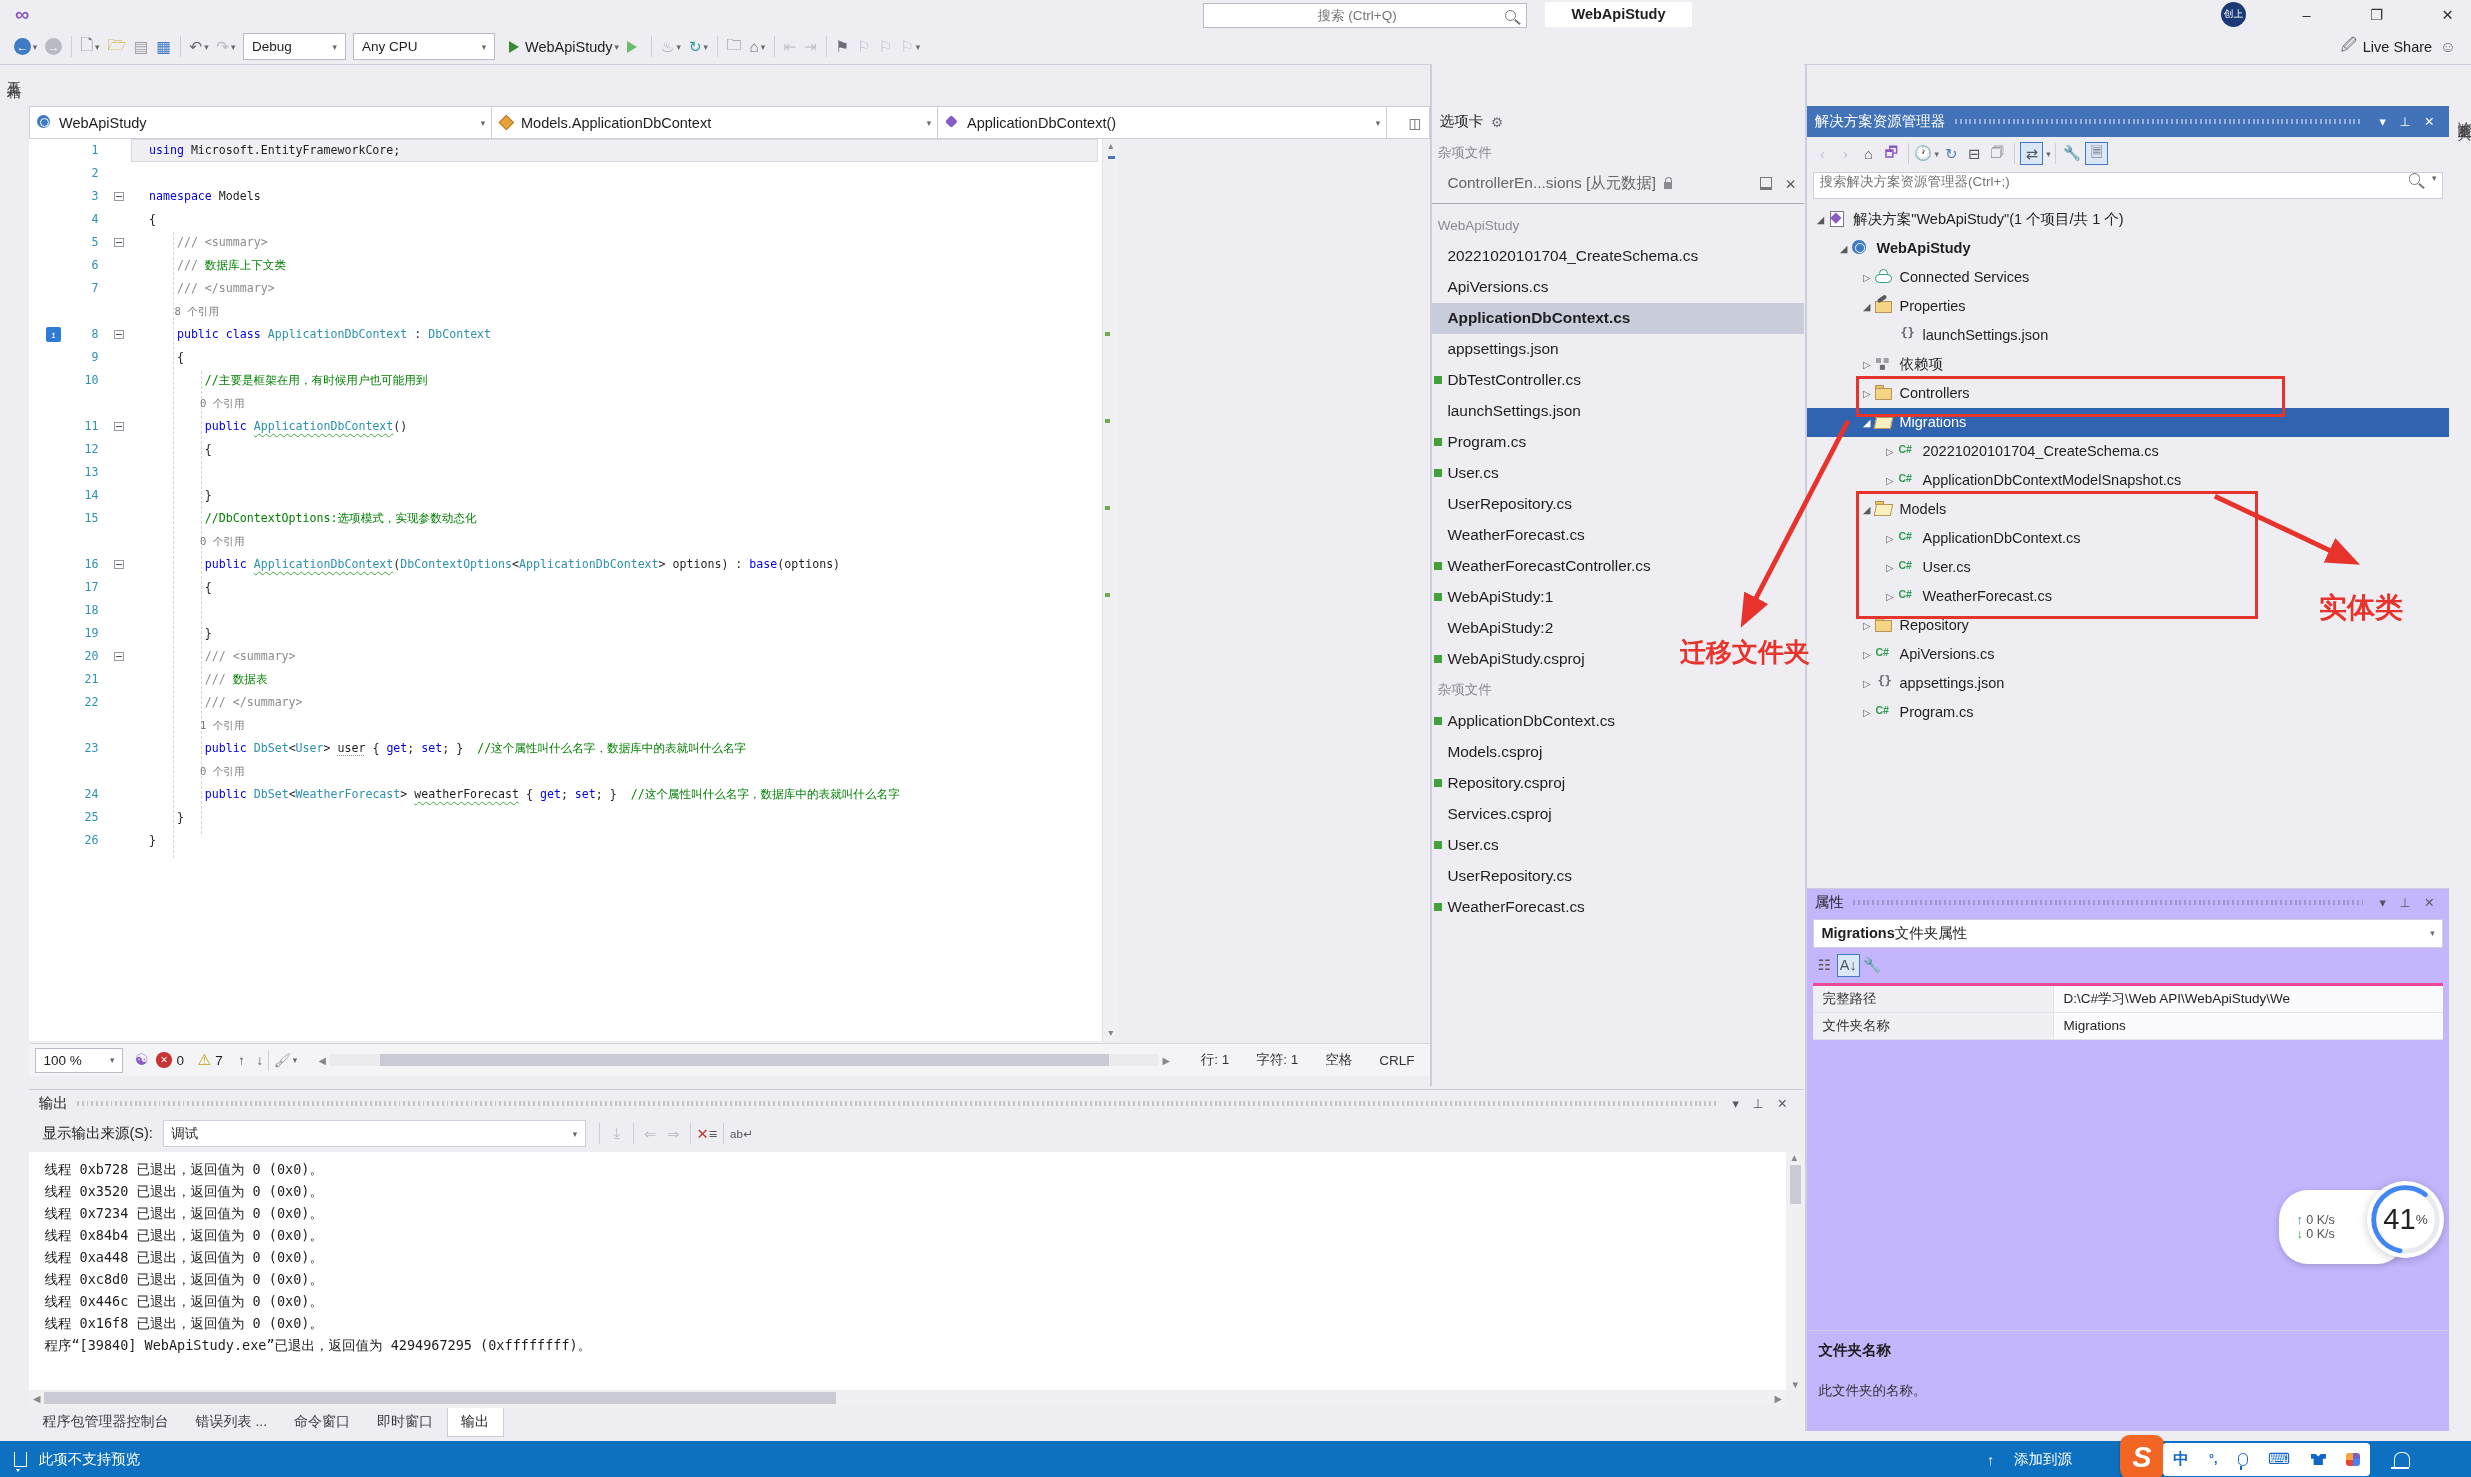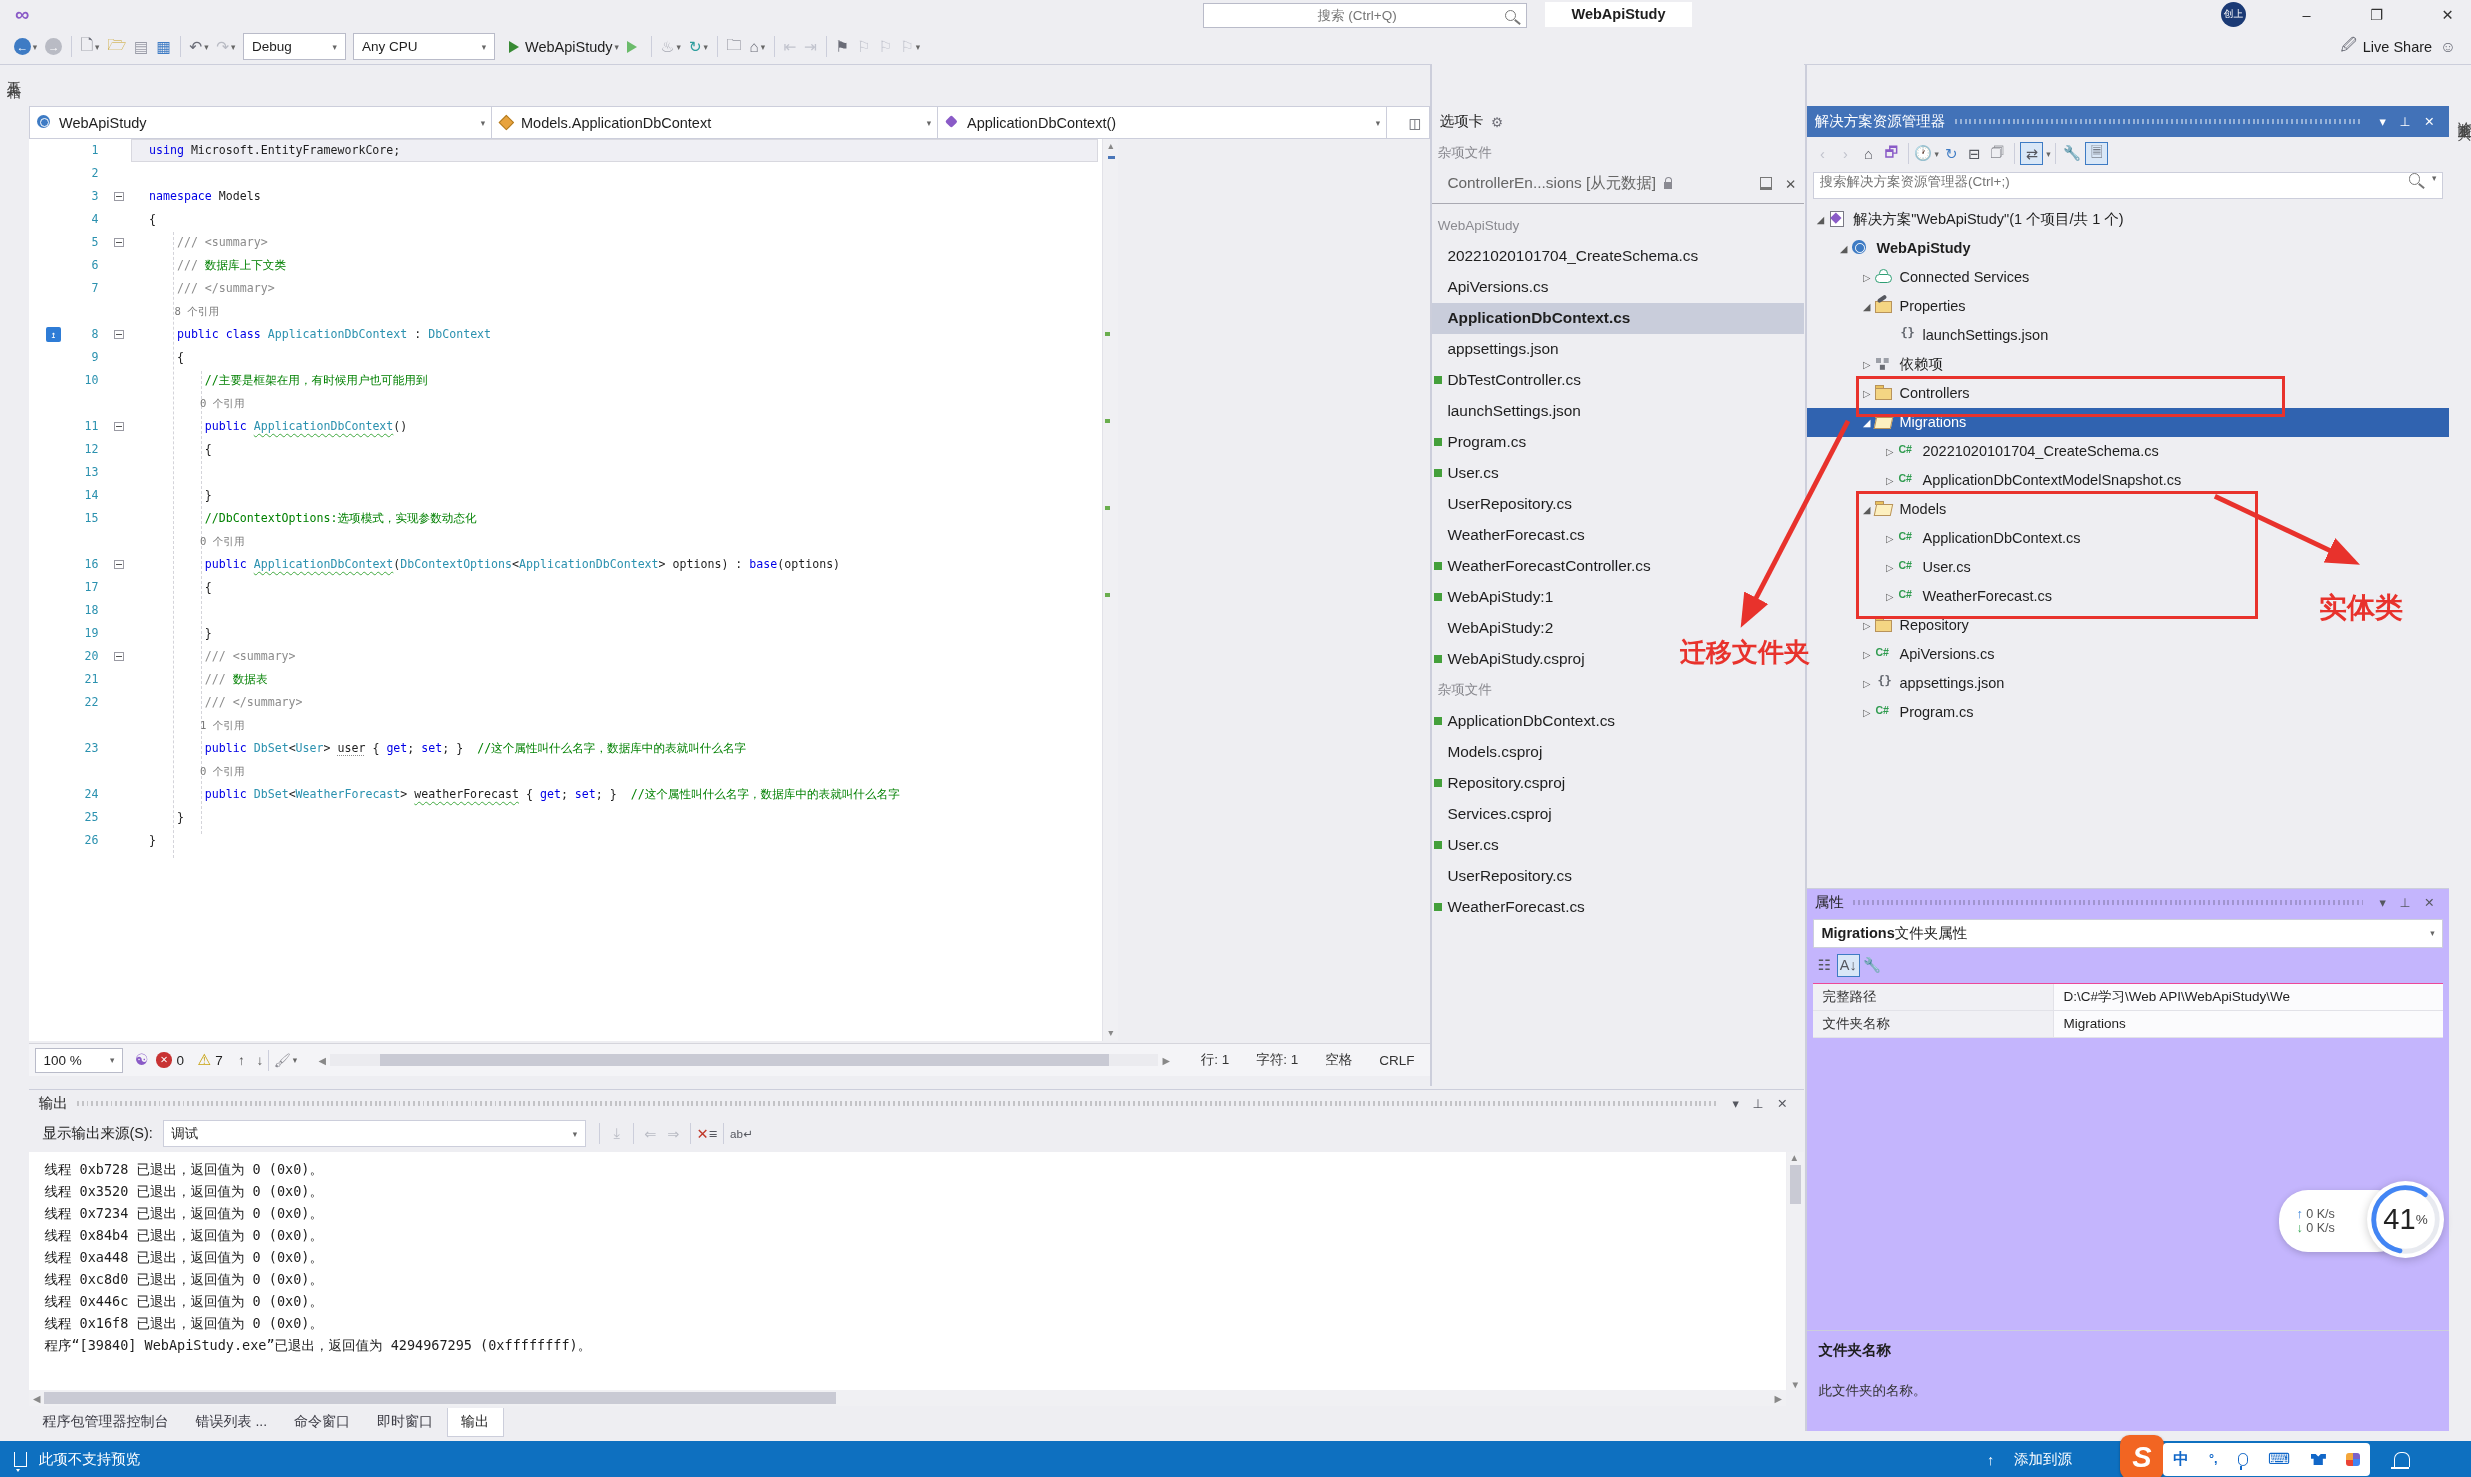--- a/index.html
+++ b/index.html
@@ -108,21 +108,21 @@
   .i-classdiamond::after{content:'';position:absolute;left:2.9px;top:2.9px;width:8.7px;height:8.7px;background:#E8A33D;transform:rotate(45deg);border:1px solid #B07A20;}
   .i-method::after{content:'';position:absolute;left:2.9px;top:2.9px;width:8.7px;height:8.7px;background:#8A5BC7;transform:rotate(45deg);border-radius:1.9px;}
   
   .redbox{position:absolute;border:3.9px solid #E8322C;}
   .redtext{position:absolute;color:#E8322C;font-weight:bold;}
   
   #props{position:absolute;left:1807px;top:888px;width:642px;height:543px;background:#c4b5fd;}
   #props-title{height:29px;display:flex;align-items:center;padding:0 7.7px;font-size:14.5px;color:#1E1E1E;}
   #props-combo{height:27px;background:#FFF;border:1px solid #CCCEDB;margin:1.9px 5.8px;display:flex;align-items:center;padding:0 7.7px;font-size:14.5px;}
   #props-toolbar{height:31px;display:flex;align-items:center;padding-left:5.8px;}
-  .pgrid{margin:1.9px 5.8px 0 5.8px;border-top:1px solid #ec4899;}
+  .pgrid{margin:1.9px 5.8px 0 5.8px;border-top:3px solid #ec4899;}
   .prow{display:flex;height:26px;font-size:13.5px;border-bottom:1px solid #E2E2E8;background:#FBFBFD;}
   .prow .pname{width:241px;background:#F0F0F4;border-right:1px solid #E2E2E8;display:flex;align-items:center;padding-left:9.7px;box-sizing:border-box;color:#333;}
   .prow .pval{flex:1;display:flex;align-items:center;padding-left:9.7px;white-space:nowrap;overflow:hidden;}
   #props-help{position:absolute;left:0;right:0;top:442px;border-top:1px solid #CCCEDB;padding:9.7px 11.6px;}
   
   #output{position:absolute;left:29px;top:1089px;width:1775px;height:319px;background:#EEEEF2;border-top:1px solid #CCCEDB;}
   #out-title{height:27px;display:flex;align-items:center;padding:0 9.7px;font-size:14.5px;}
   #out-toolbar{height:33px;display:flex;align-items:center;padding-left:13.5px;font-size:14.5px;}
   #out-combo{width:406px;height:25px;background:#FFF;border:1px solid #CCCEDB;display:flex;align-items:center;padding:0 7.7px;margin-left:9.7px;font-size:13.5px;gap:28px;}
   #out-content{position:absolute;left:0px;top:62px;width:1757px;height:238px;background:#FFF;font-family:"DejaVu Sans Mono","Liberation Mono",monospace;font-size:13.5px;line-height:22px;padding:5.8px 0 0 15.4px;box-sizing:border-box;overflow:hidden;}
@@ -140,21 +140,21 @@
   #sogou{position:absolute;left:2120px;top:-5.8px;width:44px;height:44px;background:#F26522;border-radius:9.7px;color:#FFF;font-weight:bold;font-size:29px;font-style:italic;display:flex;align-items:center;justify-content:center;box-shadow:0 1px 2.9px rgba(0,0,0,.3);}
   #imepill{position:absolute;left:2163px;top:1.9px;width:207px;height:33px;background:#FFF;border-radius:3.9px;display:flex;align-items:center;justify-content:space-around;color:#1167C8;}
   .imeico{font-size:15.4px;font-weight:bold;color:#1167C8;}
   .micico{width:7.7px;height:11.6px;border:1.9px solid #1167C8;border-radius:4.8px;position:relative;}
   .micico::after{content:'';position:absolute;left:1px;bottom:-4.8px;width:1.9px;height:3.9px;background:#1167C8;}
   .gridico{width:13.5px;height:13.5px;background:conic-gradient(#7B61C9 0 25%,#4285F4 0 50%,#EA4335 0 75%,#F4A63A 0);border-radius:2.9px;}
   .shirtico{width:15.4px;height:11.6px;background:#1167C8;clip-path:polygon(0 0,30% 0,50% 25%,70% 0,100% 0,100% 45%,80% 45%,80% 100%,20% 100%,20% 45%,0 45%);}
   .bellico{width:13.5px;height:13.5px;border:1.9px solid #FFF;border-radius:6.8px 6.8px 0 0;border-bottom:none;position:relative;margin-right:3.9px;}
   .bellico::after{content:'';position:absolute;left:-3.9px;bottom:-1.9px;width:17.4px;height:1.9px;background:#FFF;}
   
-  #speedpill{position:absolute;left:2279px;top:1190px;width:127px;height:62px;background:#FFF;border-radius:29px;box-shadow:0 1.9px 7.7px rgba(0,0,0,.18);display:flex;flex-direction:column;justify-content:center;padding-left:17.4px;box-sizing:border-box;font-size:12.6px;color:#555;}
+  #speedpill{position:absolute;left:2279px;top:1190px;width:127px;height:74px;background:#FFF;border-radius:29px;box-shadow:0 1.9px 7.7px rgba(0,0,0,.18);display:flex;flex-direction:column;justify-content:center;padding-left:17.4px;box-sizing:border-box;font-size:12.6px;color:#555;}
   #speedcircle{position:absolute;left:2367px;top:1181px;width:77px;height:77px;background:#FFF;border-radius:50%;box-shadow:0 1.9px 9.7px rgba(0,0,0,.2);display:flex;align-items:center;justify-content:center;}
   #speedcircle .pct{font-size:29px;color:#222;}
   #speedcircle .pctsign{font-size:13.5px;color:#444;}
   .annotationsvg{position:absolute;left:0;top:0;pointer-events:none;}
 </style>
 </head>
 <body>
 
 <div id="canvas">
 

